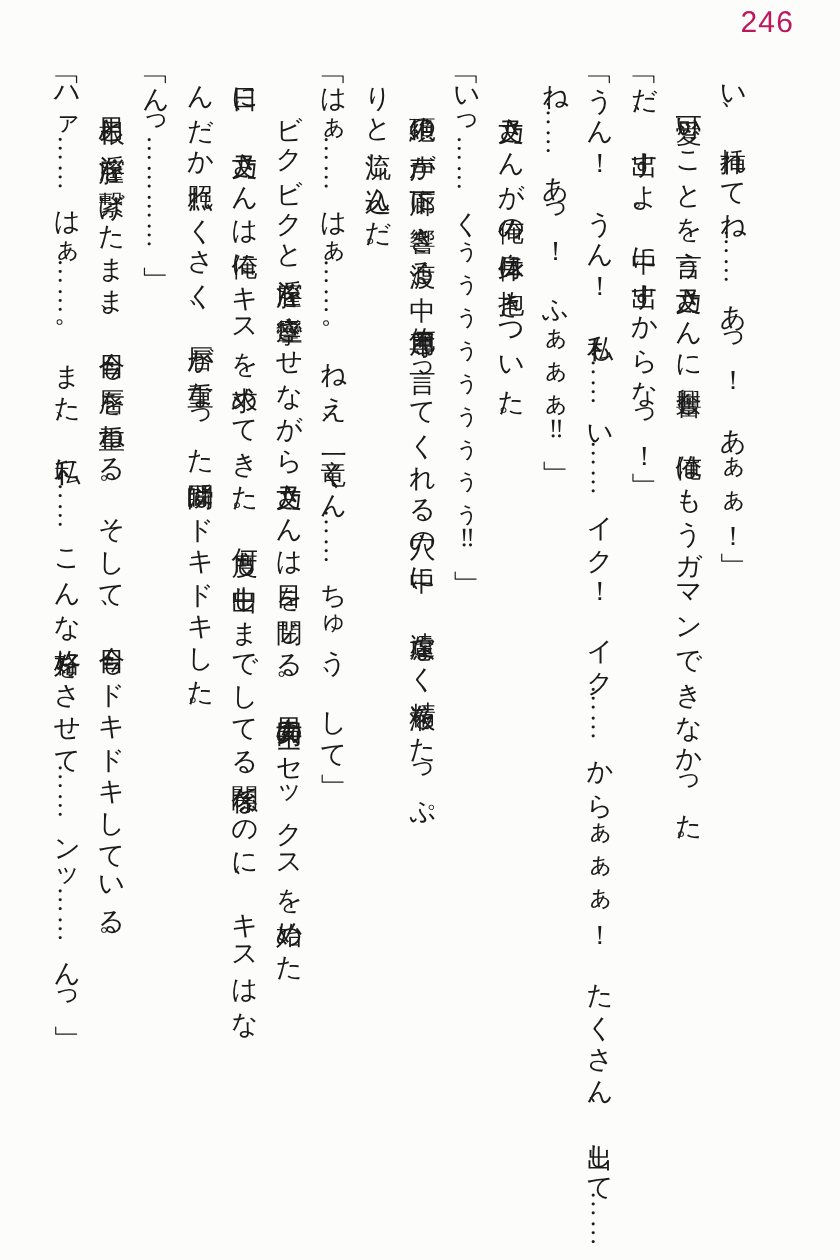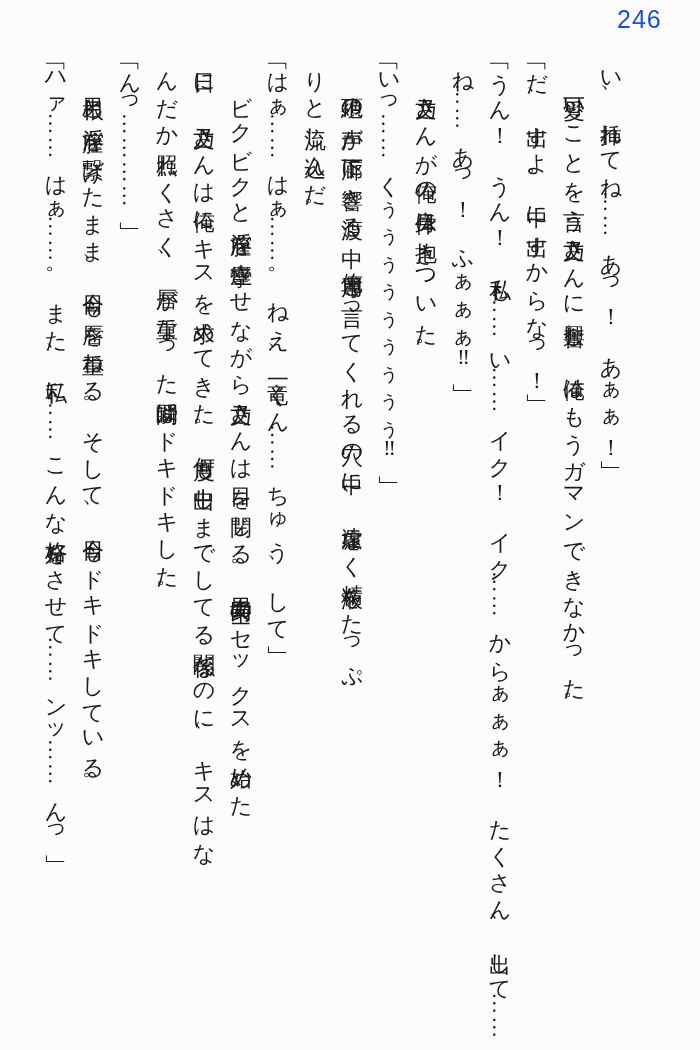--- a/index.html
+++ b/index.html
@@ -18,21 +18,21 @@
     font-family: "Liberation Serif", "DejaVu Serif", serif;
   }
   .page-number {
     position: absolute;
     top: 5px;
     left: 617px;
     font-family: "Liberation Sans", "DejaVu Sans", sans-serif;
     font-size: 25px;
     font-weight: 500;
     letter-spacing: 1px;
-    color: #1d4ed8;
+    color: #be185d;
   }
   .text-block {
     position: absolute;
     top: 56px;
     right: 70px;
     height: 988px;
     writing-mode: vertical-rl;
     text-orientation: mixed;
     font-size: 22px;
     line-height: 37px;       

